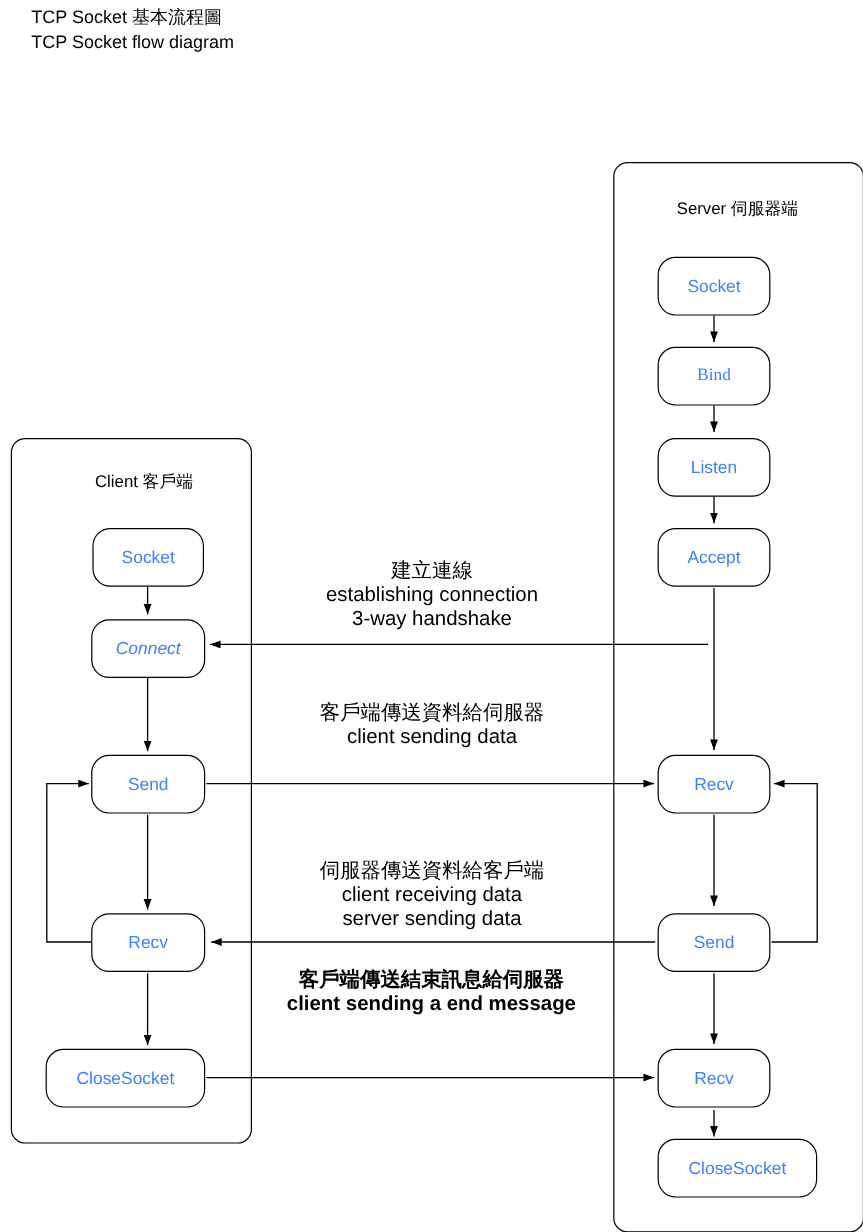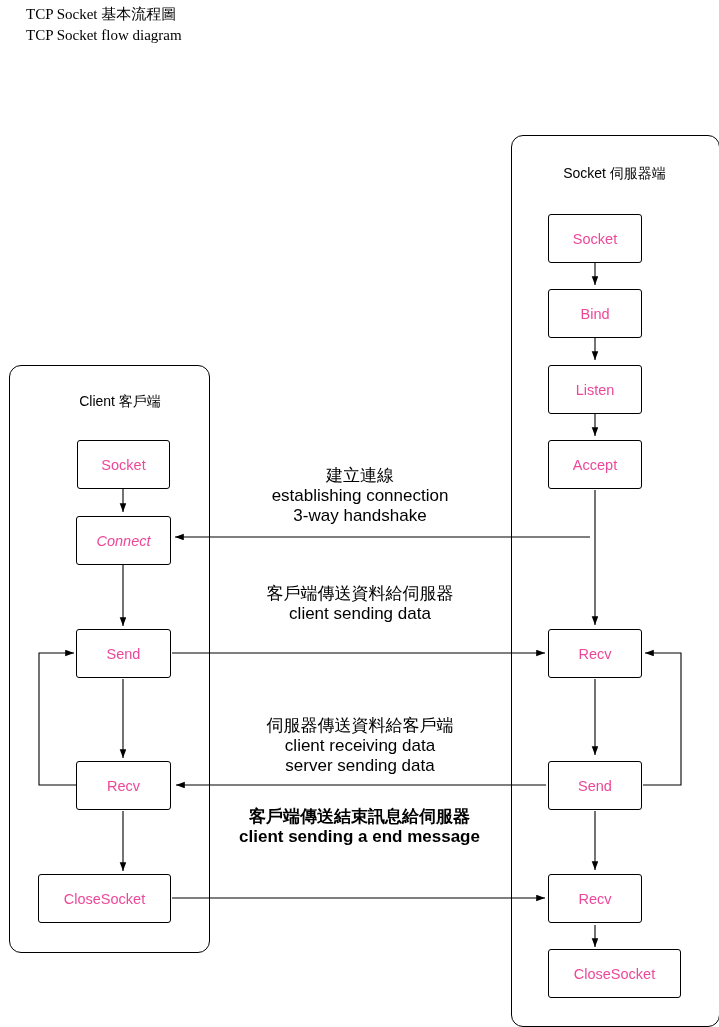--- a/index.html
+++ b/index.html
@@ -21,21 +21,20 @@
     width: 719px;
     height: 1027px;
   }
   .title-block {
     position: absolute;
     left: 26px;
     top: 4px;
     font-size: 15px;
     line-height: 21px;
     white-space: nowrap;
-    font-family: Liberation Serif, serif;
   }
   .title-line {
     display: block;
   }
   svg.canvas {
     position: absolute;
     left: 0;
     top: 0;
     width: 719px;
     height: 1027px;
@@ -48,27 +47,27 @@
   }
   .panel-label {
     position: absolute;
     font-size: 14px;
     white-space: nowrap;
     text-align: center;
   }
   .node {
     position: absolute;
     border: 1px solid #000000;
-    border-radius: 3px;
+    border-radius: 15px;
     background: #ffffff;
     display: flex;
     align-items: center;
     justify-content: center;
     font-size: 14.5px;
-    color: #ec4899;
+    color: #3b82f6;
     box-sizing: border-box;
   }
   .edge-label {
     position: absolute;
     font-size: 17px;
     line-height: 20px;
     text-align: center;
     white-space: nowrap;
     background: #ffffff;
   }
@@ -115,24 +114,24 @@
 
       <line x1="172" y1="653" x2="545" y2="653" marker-end="url(#arrow)"></line>
 
       <line x1="546" y1="785" x2="176" y2="785" marker-end="url(#arrow)"></line>
 
       <line x1="172" y1="898" x2="545" y2="898" marker-end="url(#arrow)"></line>
     </g>
   </svg>
 
   <div class="panel" style="left:511px; top:135px; width:207px; height:890px;"></div>
-  <div class="panel-label" style="left:511px; top:165px; width:207px;">Socket 伺服器端</div>
+  <div class="panel-label" style="left:511px; top:165px; width:207px;">Server 伺服器端</div>
 
   <div class="node" style="left:548px; top:214px; width:94px; height:49px;">Socket</div>
-  <div class="node" style="left:548px; top:289px; width:94px; height:49px;">Bind</div>
+  <div class="node" style="left:548px; top:289px; width:94px; height:49px;font-family:Liberation Serif, serif;">Bind</div>
   <div class="node" style="left:548px; top:365px; width:94px; height:49px;">Listen</div>
   <div class="node" style="left:548px; top:440px; width:94px; height:49px;">Accept</div>
   <div class="node" style="left:548px; top:629px; width:94px; height:49px;">Recv</div>
   <div class="node" style="left:548px; top:761px; width:94px; height:49px;">Send</div>
   <div class="node" style="left:548px; top:874px; width:94px; height:49px;">Recv</div>
   <div class="node" style="left:548px; top:949px; width:133px; height:49px;">CloseSocket</div>
 
   <div class="panel" style="left:9px; top:365px; width:199px; height:586px;"></div>
   <div class="panel-label" style="left:3px; top:393px; width:234px;">Client 客戶端</div>
 

